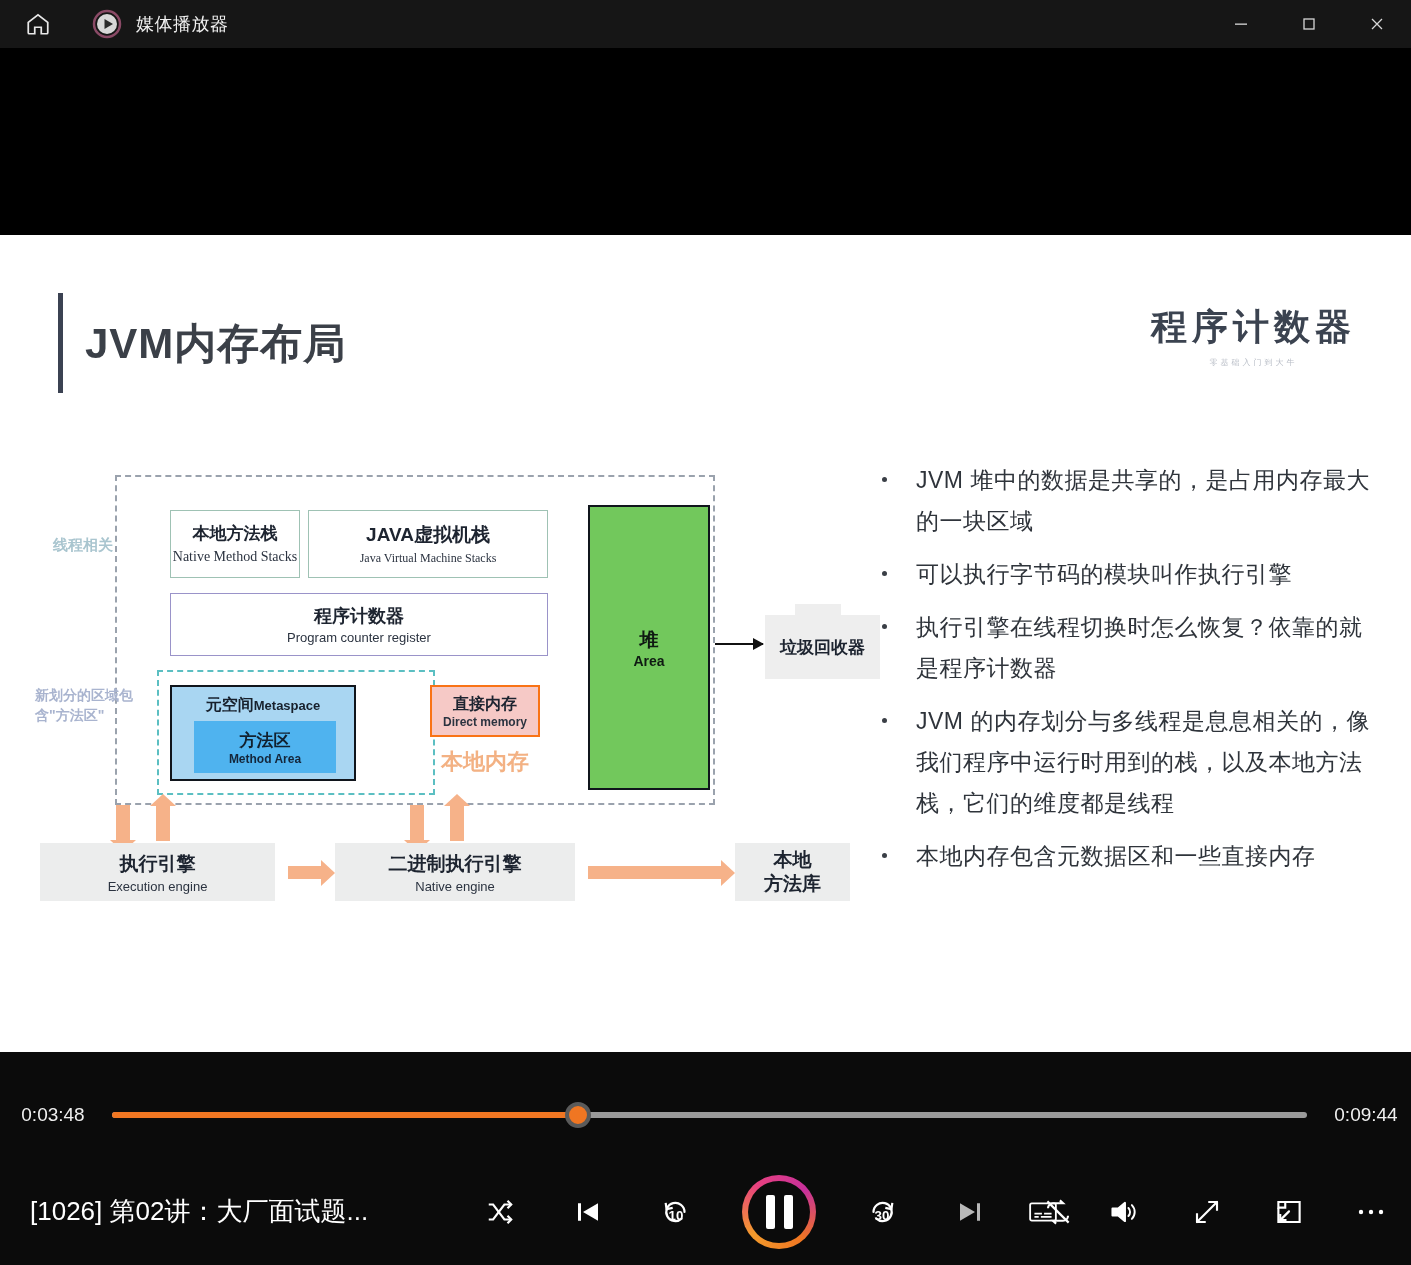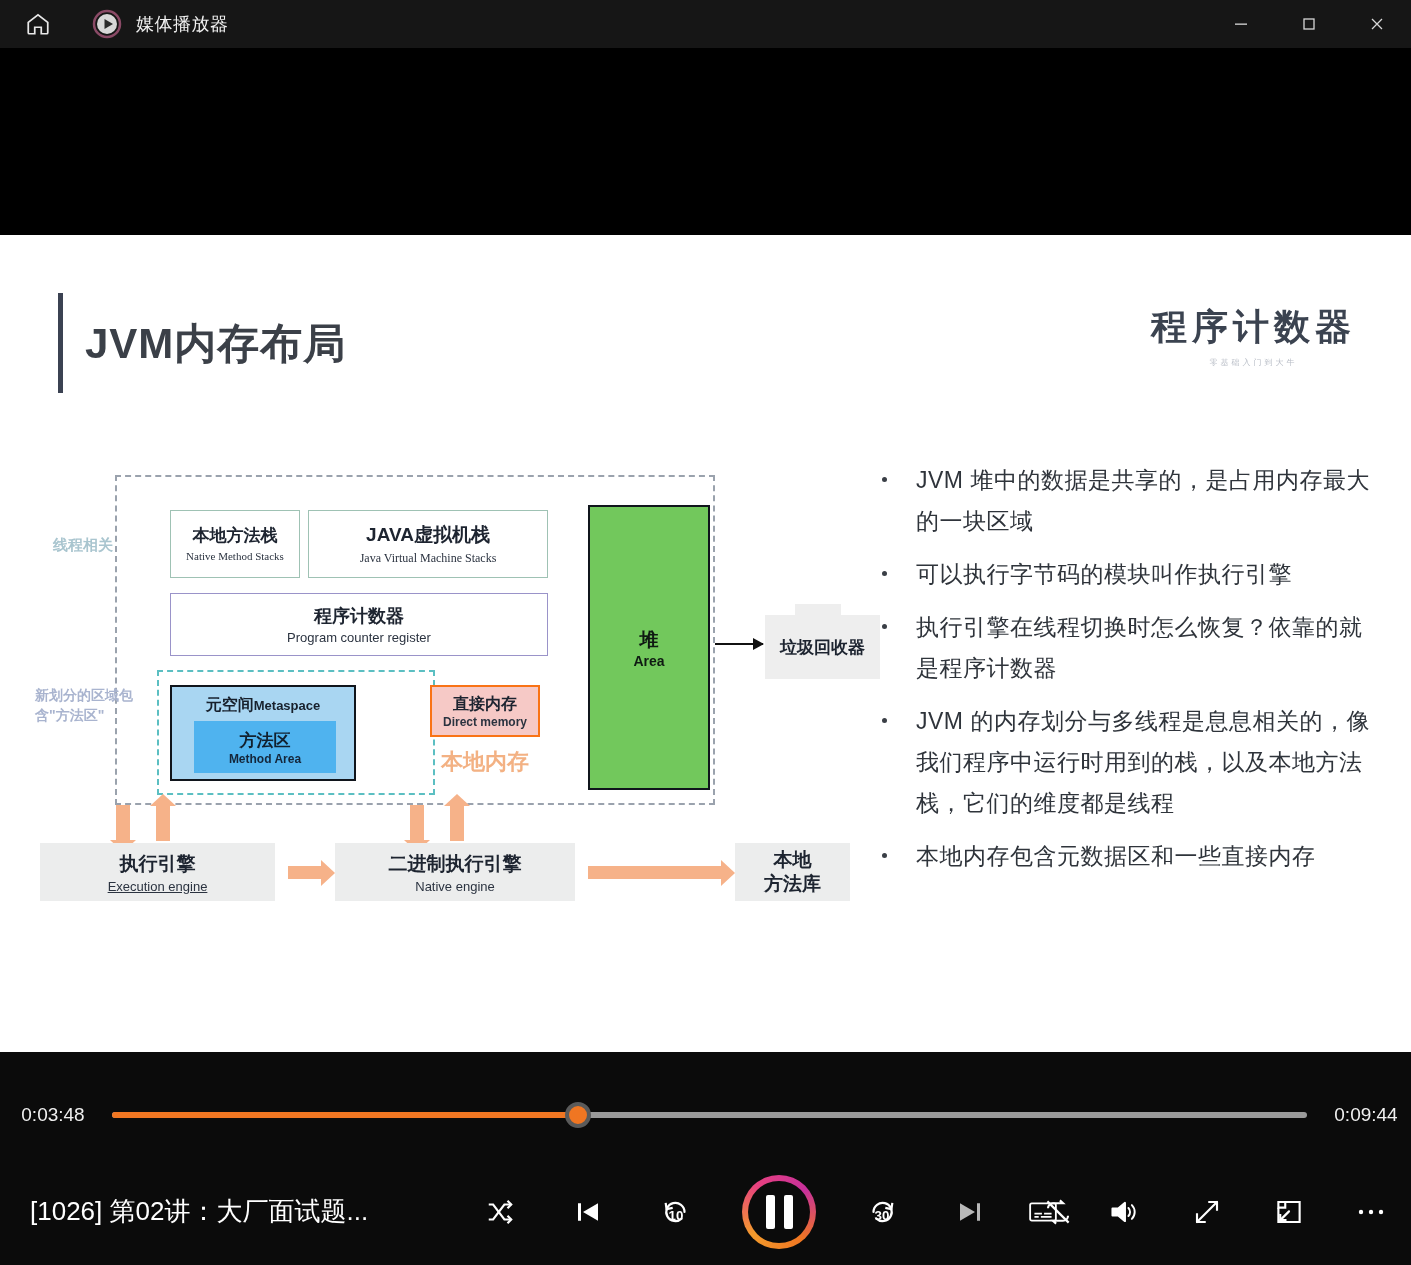--- a/index.html
+++ b/index.html
@@ -52,21 +52,21 @@
     position: absolute; left: 5px; top: 210px; width: 120px;
     color: #a9b4cf; font-size: 14px; font-weight: 600; line-height: 1.45;
   }
   .box { position: absolute; background: #fff; display: flex; flex-direction: column;
          align-items: center; justify-content: center; text-align: center; }
   .box .cn { font-weight: 700; color: #1d2430; }
   .box .en { color: #2b3340; }
 
   .b-native { left: 140px; top: 35px; width: 130px; height: 68px; border: 1.5px solid #9fc2b4; }
   .b-native .cn { font-size: 17px; }
-  .b-native .en { font-size: 11px; line-height: 1.25; margin-top: 3px; font-family: "Liberation Serif", serif; }
+  .b-native .en { font-size: 14px; line-height: 1.25; margin-top: 3px; font-family: "Liberation Serif", serif; }
 
   .b-jvmstack { left: 278px; top: 35px; width: 240px; height: 68px; border: 1.5px solid #9fc2b4; }
   .b-jvmstack .cn { font-size: 19px; }
   .b-jvmstack .en { font-size: 12px; margin-top: 3px; font-family: "Liberation Serif", serif; }
 
   .b-pc { left: 140px; top: 118px; width: 378px; height: 63px; border: 1.5px solid #9a93c9; }
   .b-pc .cn { font-size: 18px; }
   .b-pc .en { font-size: 13px; margin-top: 2px; }
 
   .dash-inner {
@@ -114,21 +114,21 @@
   .b-gc .cn { font-size: 17px; z-index: 2; }
 
   .arrow-gc { position: absolute; left: 685px; top: 168px; width: 48px; height: 2px; background: #111; }
   .arrow-gc::after {
     content: ""; position: absolute; right: -1px; top: -5px;
     border-left: 11px solid #111; border-top: 6px solid transparent; border-bottom: 6px solid transparent;
   }
 
   .b-exec { left: 10px; top: 368px; width: 235px; height: 58px; background: #eceded; }
   .b-exec .cn { font-size: 19px; }
-  .b-exec .en { font-size: 13px; margin-top: 2px; text-decoration: underline; }
+  .b-exec .en { font-size: 13px; margin-top: 2px; }
   .b-native-eng { left: 305px; top: 368px; width: 240px; height: 58px; background: #eceded; }
   .b-native-eng .cn { font-size: 19px; }
   .b-native-eng .en { font-size: 13px; margin-top: 2px; }
   .b-natlib { left: 705px; top: 368px; width: 115px; height: 58px; background: #eceded; }
   .b-natlib .cn { font-size: 19px; line-height: 1.25; }
 
   .varrow { position: absolute; width: 14px; background: #f6b289; }
   .varrow.down::after {
     content: ""; position: absolute; bottom: -11px; left: -6px;
     border-top: 12px solid #f6b289; border-left: 13px solid transparent; border-right: 13px solid transparent;

